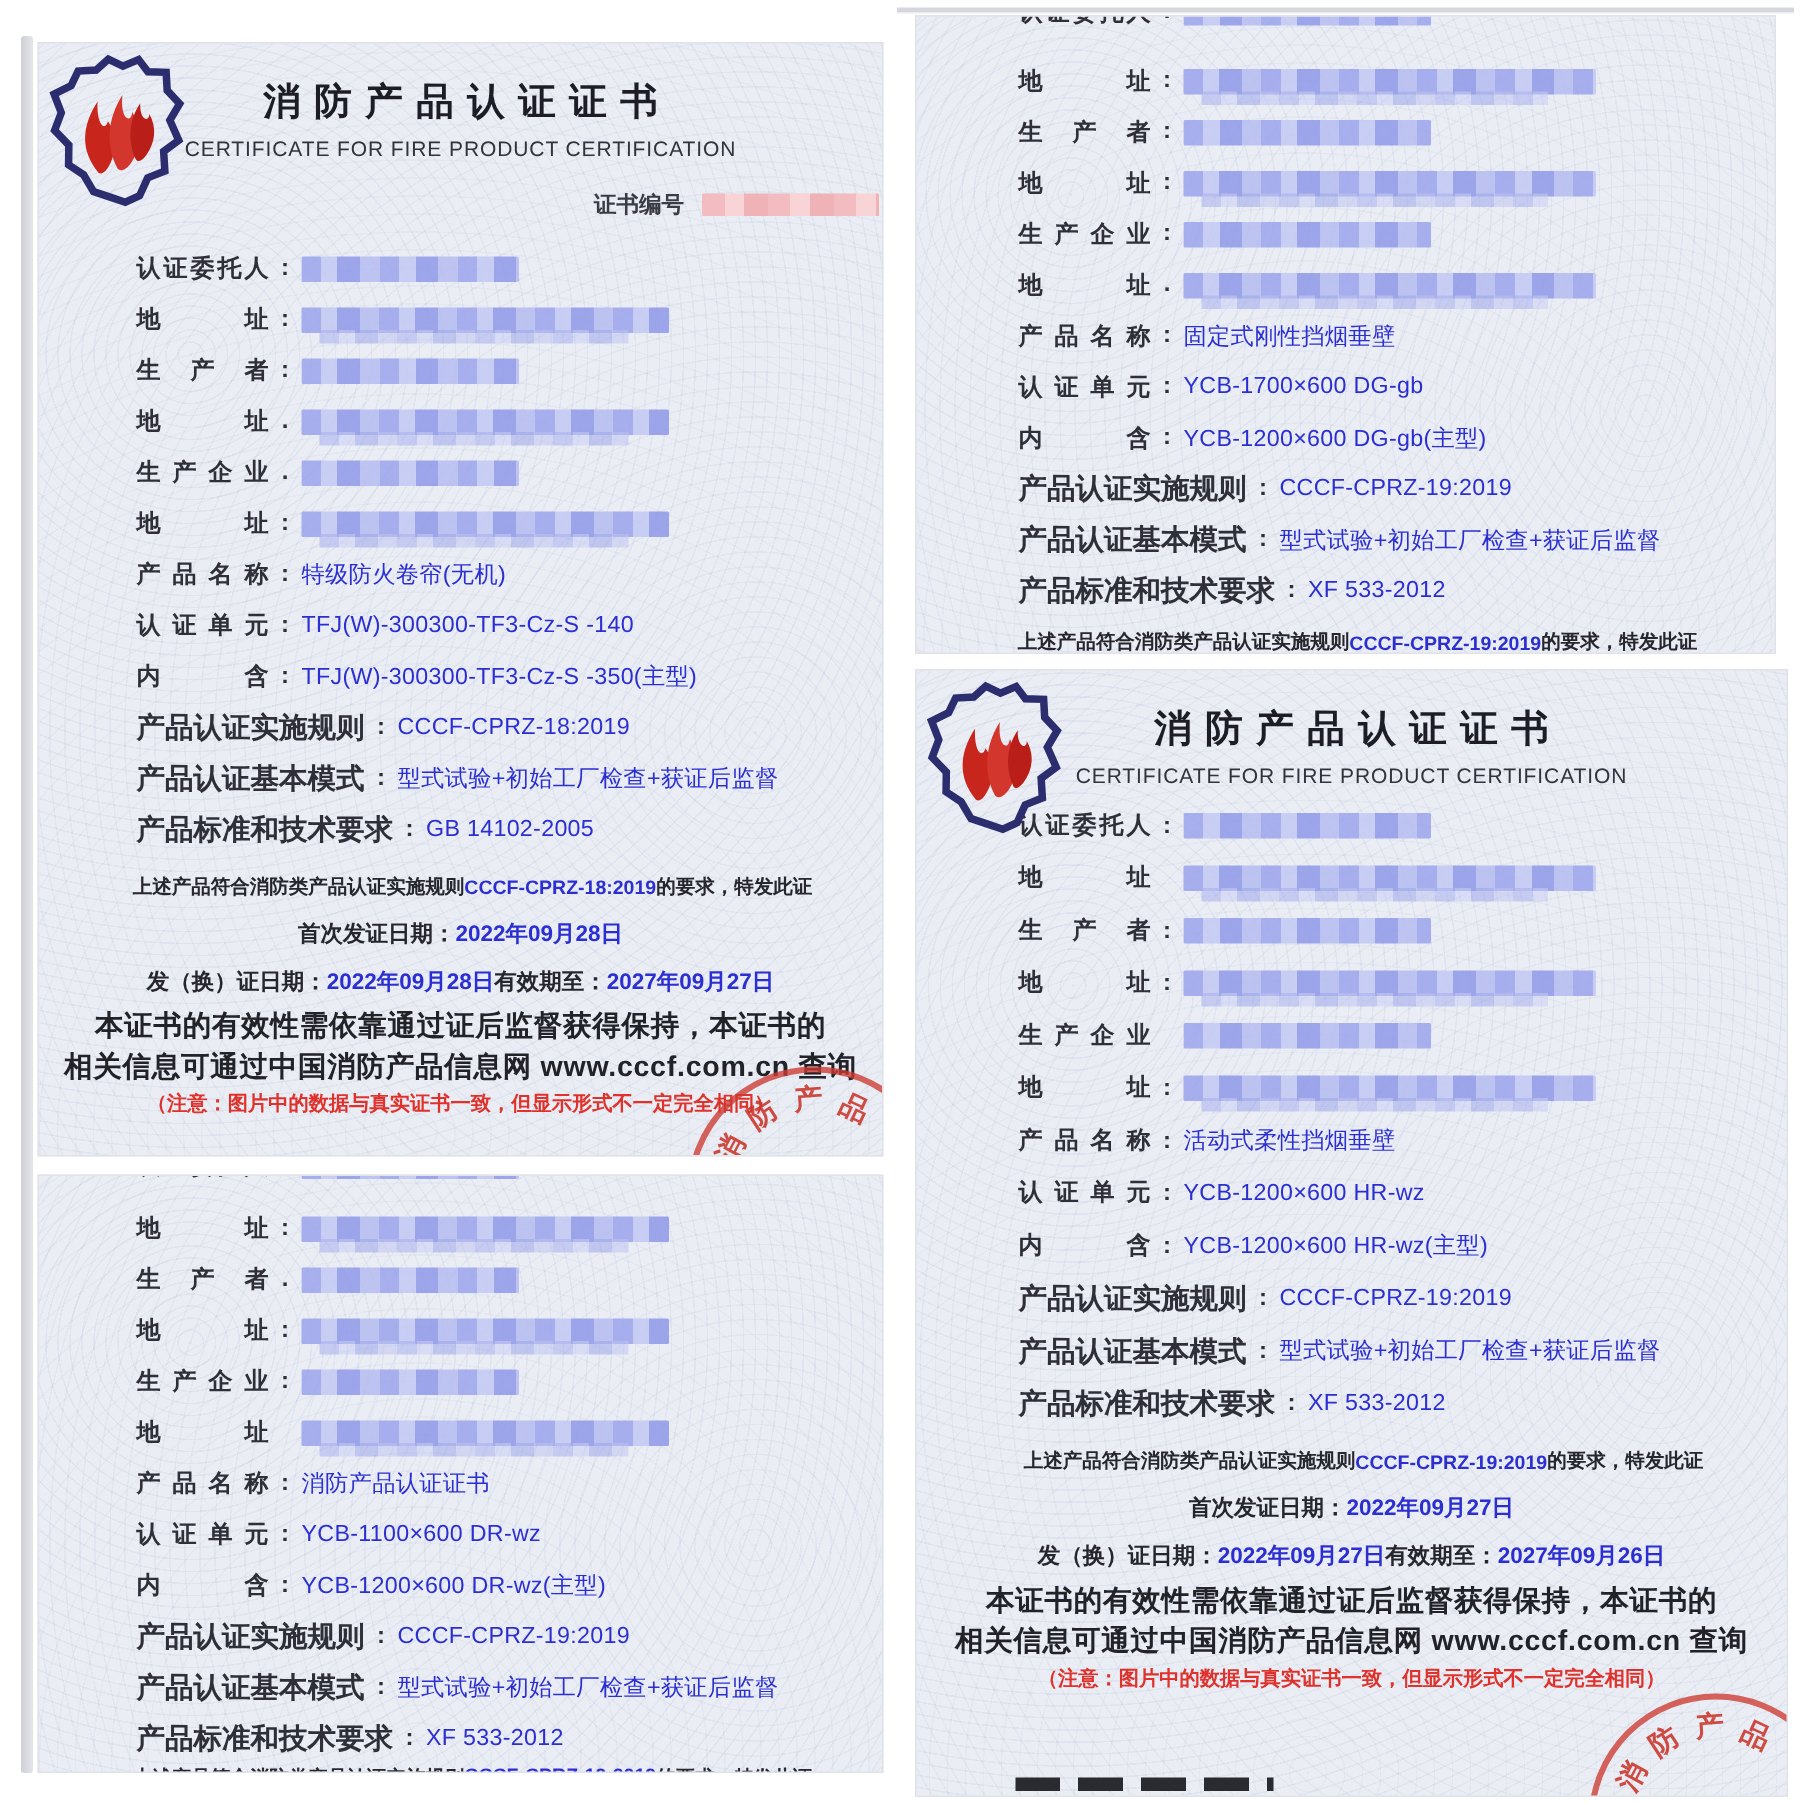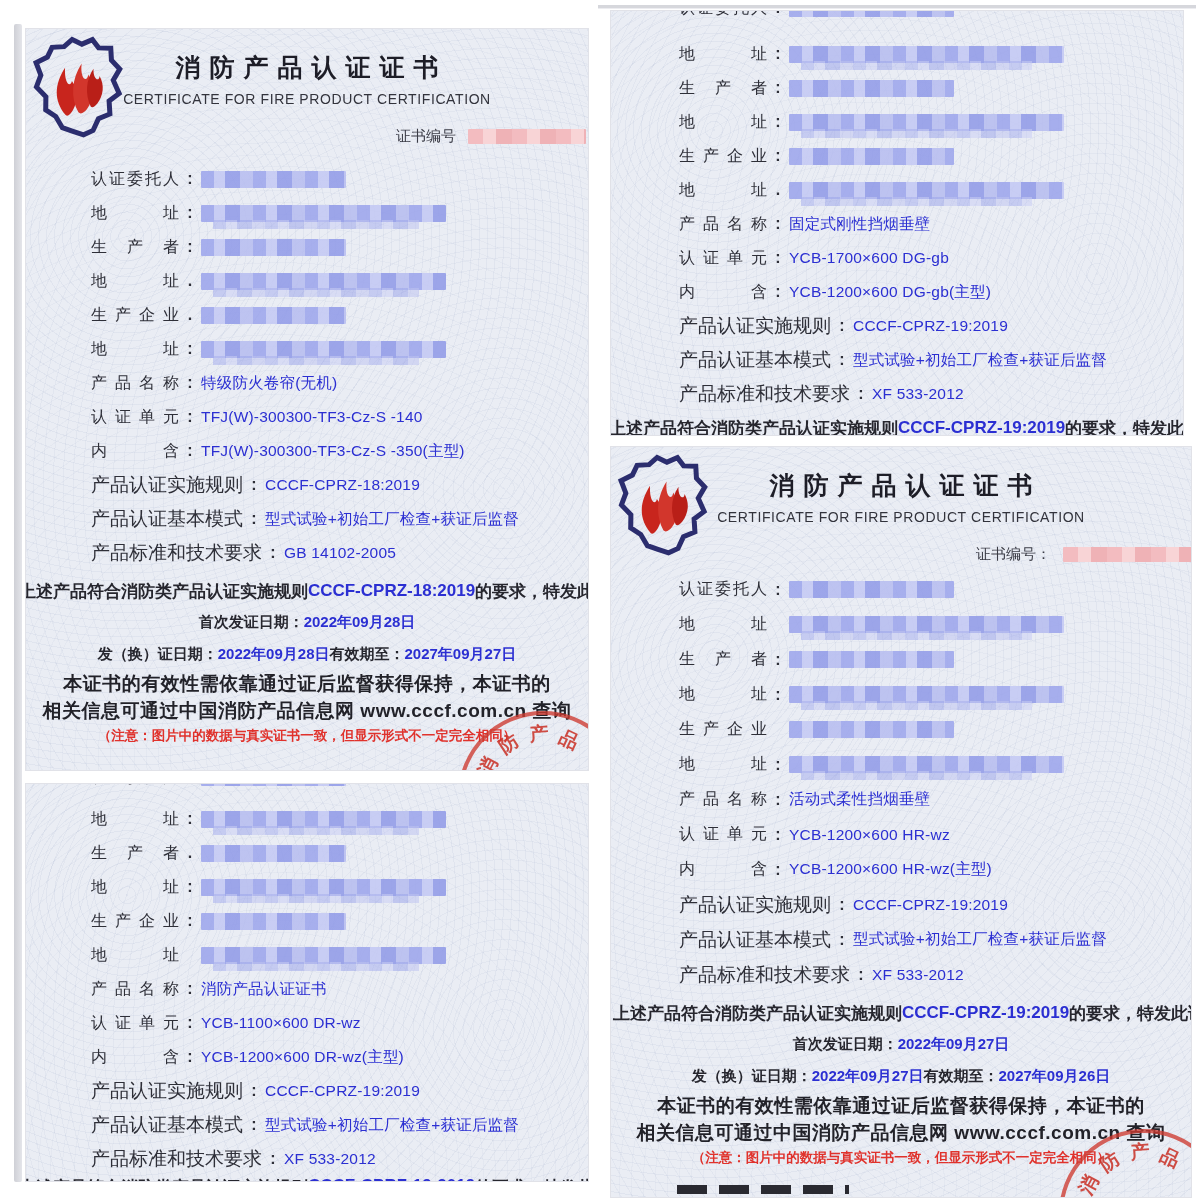--- a/index.html
+++ b/index.html
@@ -28,35 +28,35 @@
   .cert-b{left:25px;top:783px;width:562px;height:397px;}
   .cert-c{left:610px;top:10px;width:572px;height:424px;}
   .cert-d{left:610px;top:446px;width:580px;height:750px;}
   
   .logo{position:absolute;left:6px;top:6px;width:94px;height:106px;pointer-events:none;}
   h1.title{margin:22px 0 0;text-align:center;font-size:25px;font-weight:600;
     letter-spacing:9px;padding-left:9px;color:#1d1d27;}
   .subtitle{text-align:center;font-size:14px;font-weight:500;letter-spacing:.6px;
     color:#32333c;margin-top:7px;}
   .certno{display:flex;justify-content:flex-end;align-items:center;margin-top:20px;
-    font-size:15px;font-weight:400;color:#3a3b45;}
+    font-size:15px;font-weight:700;color:#3a3b45;}
   .certno .pink{margin-left:12px;}
   .cert-a .certno{padding-right:2px;}
   .cert-a .pink{width:118px;}
   .cert-d .pink{width:136px;margin-right:-8px;}
   
   .rows{margin-top:16px;}
   .cert-b .rows{margin-top:4px;}
   .cert-c .rows{margin-top:8px;}
   .cert-d .rows{margin-top:8px;}
   .row{height:34px;display:flex;align-items:center;padding-left:65px;white-space:nowrap;}
   .cert-c .row{padding-left:68px;}
   .cert-d .row{padding-left:68px;height:35px;}
   .lbl{display:inline-block;width:88px;text-align:justify;text-align-last:justify;
-    font-size:16px;font-weight:400;color:#2e2f38;}
+    font-size:16px;font-weight:700;color:#2e2f38;}
   .lbl.long{width:auto;min-width:132px;font-size:19px;text-align-last:justify;}
   .colon{display:inline-block;width:14px;text-align:center;font-weight:600;color:#2e2f38;
     margin:0 4px 0 4px;font-size:16px;}
   .val{color:#2b2fd2;font-size:15.5px;font-weight:500;letter-spacing:.2px;}
   
   .bar{display:inline-block;height:17px;border-radius:1px;opacity:.85;
     background:repeating-linear-gradient(90deg,#9ba4ec 0 13px,#c3c8f4 13px 24px,#8f99e8 24px 39px,#b6bcf0 39px 52px);}
   .bar.person{width:145px;}
   .bar.addr{width:245px;position:relative;}
   .bar.addr::after{content:"";position:absolute;left:12px;top:15px;height:9px;width:84%;
@@ -65,21 +65,21 @@
   .cert-c .bar.addr,.cert-d .bar.addr{width:275px;}
   .pink{display:inline-block;height:15px;border-radius:1px;
     background:repeating-linear-gradient(90deg,#f3bcc0 0 15px,#f8d4d6 15px 28px,#efb2b6 28px 44px);}
   
   .cliprow{overflow:hidden;display:flex;align-items:flex-end;}
   .cert-b .cliprow{height:14px;}
   .cert-c .cliprow{height:18px;}
   .cliprow .row{transform:translateY(-4px);}
   
   .center{display:flex;justify-content:center;align-items:center;text-align:center;white-space:nowrap;}
-  .statement{height:30px;margin-top:6px;font-size:17px;font-weight:600;color:#26262e;margin-left:16px;}
+  .statement{height:30px;margin-top:6px;font-size:13px;font-weight:600;color:#26262e;margin-left:16px;}
   .cert-b .statement{margin-top:0;height:20px;align-items:flex-start;}
   .cert-c .statement{margin-top:2px;}
   .seg-dark{color:#26262e;}
   .seg-blue{color:#2b2fd2;}
   .dateline{height:32px;font-size:15px;font-weight:700;color:#26262e;}
   .noteline{height:30px;font-size:15px;font-weight:600;color:#26262e;}
   .boldline{height:27px;font-size:19px;font-weight:700;color:#222229;letter-spacing:.5px;}
   .warnline{height:24px;font-size:13.5px;font-weight:700;color:#e0322c;}
   
   .stamp{position:absolute;width:170px;height:170px;border-radius:50%;
@@ -363,24 +363,20 @@
       <g transform="rotate(-8 47 53)">
         <path d="M30 78 C20 62 23 46 36 31 C33 46 38 52 41 45 C46 54 44 66 38 74 C35 78 32 80 30 78 Z" fill="#c8251d"></path>
         <path d="M43 77 C37 61 41 43 53 29 C49 45 56 49 58 41 C63 53 60 67 52 75 C49 78 45 80 43 77 Z" fill="#d2362c"></path>
         <path d="M56 73 C52 60 55 46 64 36 C62 47 68 50 69 44 C73 54 70 64 63 71 C60 74 57 75 56 73 Z" fill="#b91f18"></path>
       </g>
     </svg>
   </div>
   <header>
     <h1 class="title">消防产品认证证书</h1>
     <div class="subtitle">CERTIFICATE FOR FIRE PRODUCT CERTIFICATION</div>
-    <div class="certno">
-      <span><span>证书编号</span><span>：</span></span>
-      <span class="pink"></span>
-    </div>
   </header>
   <div class="mount">
       <div class="rows">
         <div class="row">
           <span class="lbl">认证委托人</span>
           <span class="colon">:</span>
           <span class="bar person"></span>
         </div>
         <div class="row">
           <span class="lbl">地址</span>

